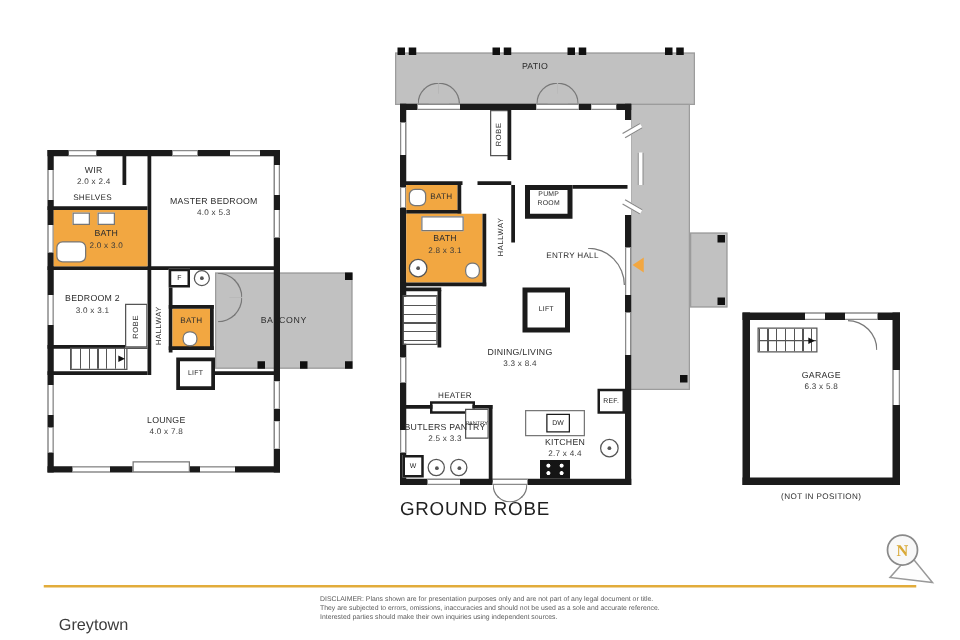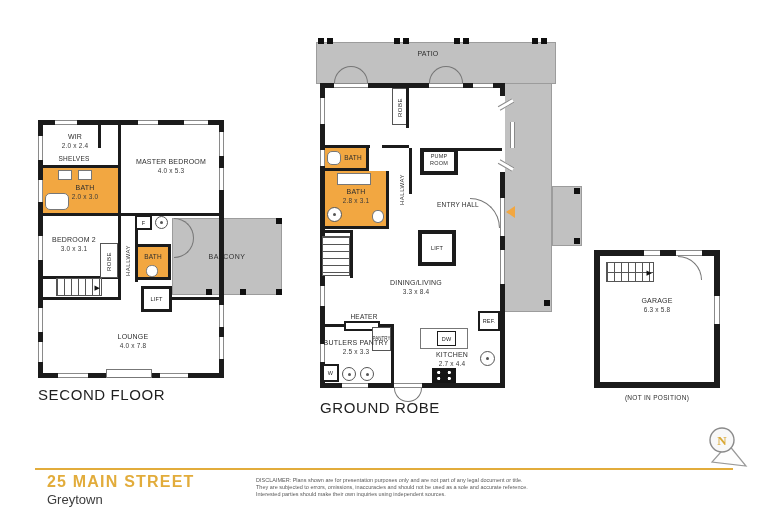--- a/index.html
+++ b/index.html
@@ -142,21 +142,20 @@
       <span>BEDROOM 2</span>
       <span class="rdims">3.0 x 3.1</span>
     </div>
     <div class="boxw thin" style="left:100px;top:243px;width:18px;height:35px"></div>
     <div class="vlabel" style="left:103px;top:246px;width:12px;height:30px">ROBE</div>
     <div class="vlabel" style="left:121px;top:238px;width:14px;height:44px">HALLWAY</div>
     <div class="rlabel" style="left:98px;top:333px;width:70px">
       <span>LOUNGE</span>
       <span class="rdims">4.0 x 7.8</span>
     </div>
-    <div class="ftitle" style="left:38px;top:386px">SECOND FLOOR</div>
   </div>
 
   <div class="layer">
 
     <div class="outdoor" style="left:316px;top:42px;width:240px;height:42px"></div>
     <div class="outdoor" style="left:502px;top:83px;width:50px;height:229px"></div>
     <div class="outdoor" style="left:552px;top:186px;width:30px;height:60px"></div>
     <div class="rline" style="left:398px;top:51px;width:60px;font-size:7px">PATIO</div>
     <div class="post" style="left:318px;top:38px"></div>
     <div class="post" style="left:327px;top:38px"></div>
@@ -295,21 +294,20 @@
   </div>
 
   <svg style="position:absolute;left:702px;top:424px" width="50" height="46" viewBox="0 0 50 46">
     <polygon points="26,20 44,42 10,38" fill="#fdfdfd" stroke="#999" stroke-width="1.2"></polygon>
     <circle cx="20" cy="16" r="12" fill="#f8f8f8" stroke="#8a8a8a" stroke-width="1.4"></circle>
     <text x="20" y="21" text-anchor="middle" font-size="13" font-weight="bold" font-family="Liberation Serif, serif" fill="#D9A937">N</text>
   </svg>
 
   <div class="layer">
     <div class="footer-line" style="left:35px;top:468px;width:698px;height:2px"></div>
-    <div class="addr1" style="left:47px;top:473px">25 MAIN STREET</div>
     <div class="addr2" style="left:47px;top:492px">Greytown</div>
     <div class="disc" style="left:256px;top:477px">
       <div>DISCLAIMER: Plans shown are for presentation purposes only and are not part of any legal document or title.</div>
       <div>They are subjected to errors, omissions, inaccuracies and should not be used as a sole and accurate reference.</div>
       <div>Interested parties should make their own inquiries using independent sources.</div>
     </div>
   </div>
 
 </div>
 

